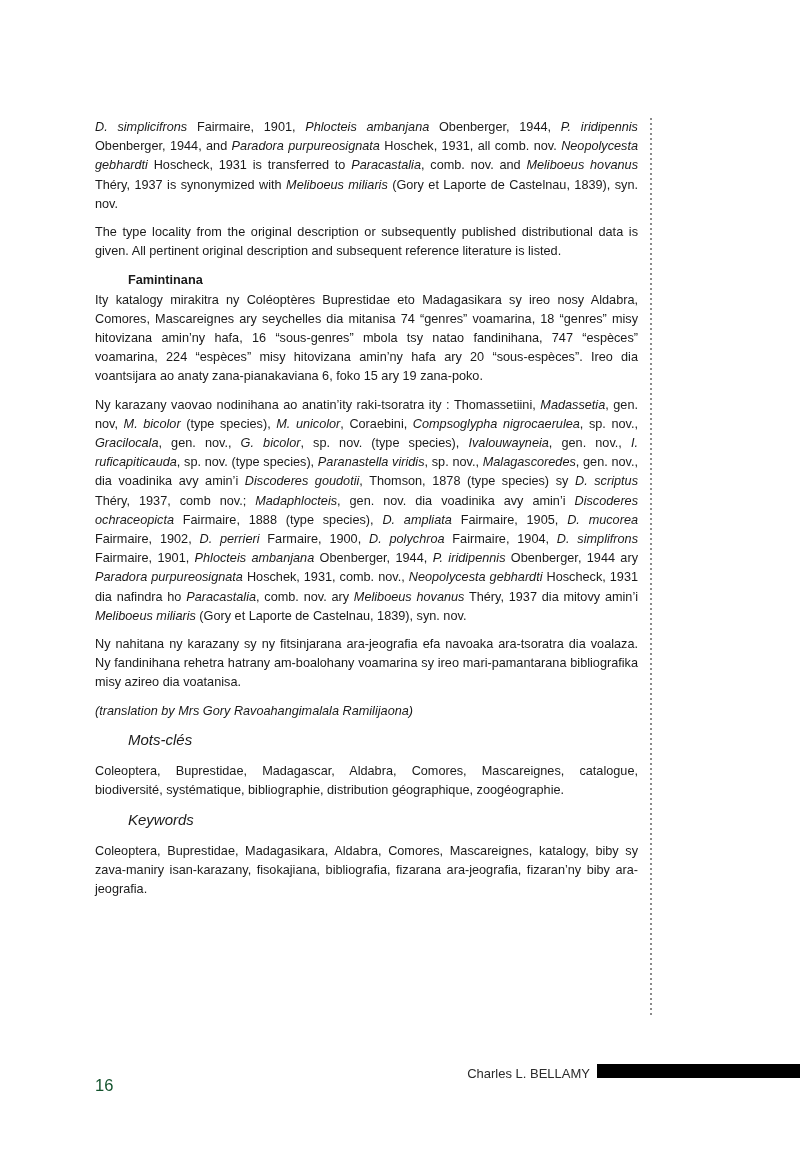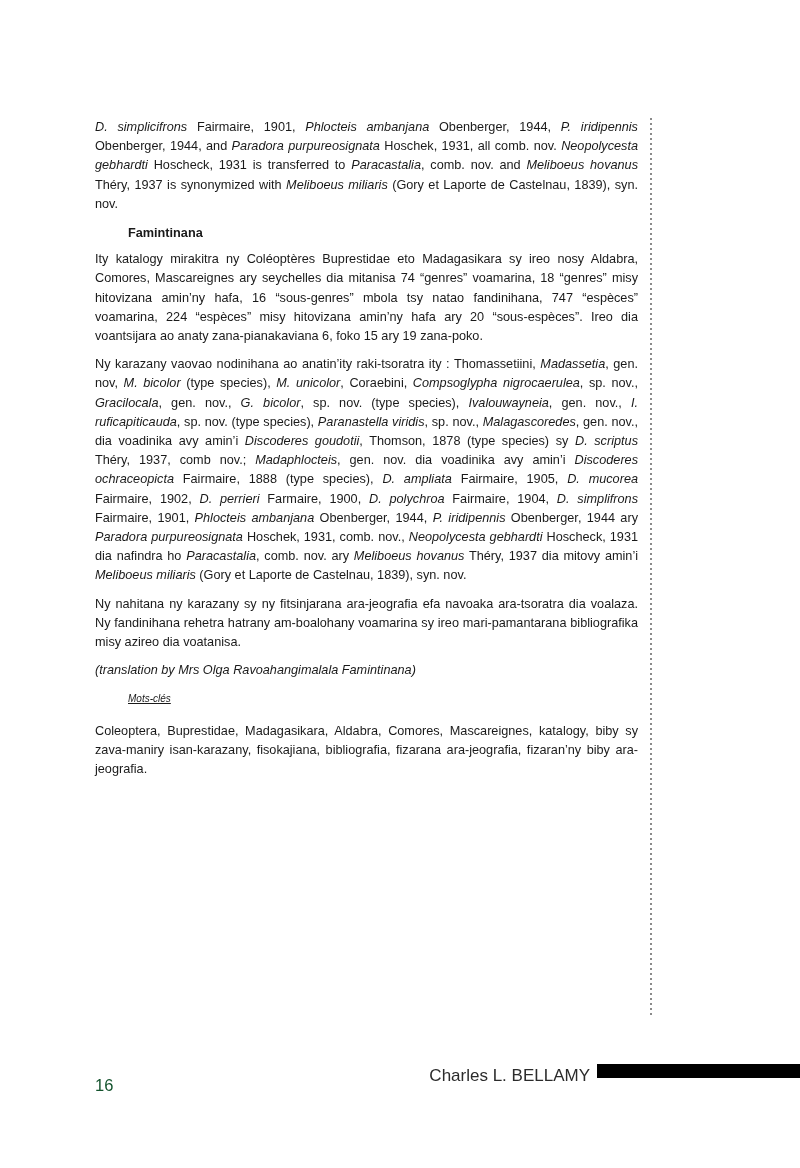--- a/index.html
+++ b/index.html
@@ -23,30 +23,29 @@
   }
   p.body-para {
     text-align: justify;
     margin: 0 0 9px 0;
   }
   .heading-bold {
     font-weight: bold;
     font-size: 12.7px;
     line-height: 19.2px;
     padding-left: 33px;
-    margin: 10px 0 7px 0;
+    margin: 10px 0 0 0;
   }
   .heading-italic {
     font-weight: normal;
     font-style: italic;
-    font-size: 10px;
+    font-size: 15px;
     line-height: 19.2px;
     padding-left: 33px;
     margin: 4px 0 13px 0;
-    text-decoration: underline;
   }
   .translation-note {
     font-style: italic;
     text-align: left;
   }
   .dotted-rule {
     position: absolute;
     left: 650px;
     top: 118px;
     width: 2px;
@@ -58,21 +57,21 @@
     left: 95px;
     top: 1060px;
     font-size: 16.5px;
     color: #14532d;
     margin-top: 16px;
   }
   .footer-author {
     position: absolute;
     right: 210px;
     top: 1066px;
-    font-size: 17px;
+    font-size: 13px;
     color: #2b2b2b;
     white-space: nowrap;
   }
   .footer-bar {
     position: absolute;
     left: 597px;
     top: 1064px;
     width: 203px;
     height: 14px;
     background: #000000;
@@ -82,34 +81,37 @@
 <body>
 
 <div class="page">
 
   <div class="dotted-rule"></div>
 
   <div class="text-block">
 
     <p class="body-para"><i>D. simplicifrons</i><span> Fairmaire, 1901, </span><i>Phlocteis ambanjana</i><span> Obenberger, 1944, </span><i>P. iridipennis</i><span> Obenberger, 1944, and </span><i>Paradora purpureosignata</i><span> Hoschek, 1931, all comb. nov. </span><i>Neopolycesta gebhardti</i><span> Hoscheck, 1931 is transferred to </span><i>Paracastalia</i><span>, comb. nov. and </span><i>Meliboeus hovanus</i><span> Théry, 1937 is synonymized with </span><i>Meliboeus miliaris</i><span> (Gory et Laporte de Castelnau, 1839), syn. nov.</span></p>
 
+    <p class="body-para">The type locality from the original description or subsequently published distributional data is given. All pertinent original description and subsequent reference literature is listed.</p>
 
     <h2 class="heading-bold">Famintinana</h2>
 
     <p class="body-para">Ity katalogy mirakitra ny Coléoptères Buprestidae eto Madagasikara sy ireo nosy Aldabra, Comores, Mascareignes ary seychelles dia mitanisa 74 “genres” voamarina, 18 “genres” misy hitovizana amin’ny hafa, 16 “sous-genres” mbola tsy natao fandinihana, 747 “espèces” voamarina, 224 “espèces” misy hitovizana amin’ny hafa ary 20 “sous-espèces”. Ireo dia voantsijara ao anaty zana-pianakaviana 6, foko 15 ary 19 zana-poko.</p>
 
     <p class="body-para"><span>Ny karazany vaovao nodinihana ao anatin’ity raki-tsoratra ity : Thomassetiini, </span><i>Madassetia</i><span>, gen. nov, </span><i>M. bicolor</i><span> (type species), </span><i>M. unicolor</i><span>, Coraebini, </span><i>Compsoglypha nigrocaerulea</i><span>, sp. nov., </span><i>Gracilocala</i><span>, gen. nov., </span><i>G. bicolor</i><span>, sp. nov. (type species), </span><i>Ivalouwayneia</i><span>, gen. nov., </span><i>I. ruficapiticauda</i><span>, sp. nov. (type species), </span><i>Paranastella viridis</i><span>, sp. nov., </span><i>Malagascoredes</i><span>, gen. nov., dia voadinika avy amin’i </span><i>Discoderes goudotii</i><span>, Thomson, 1878 (type species) sy </span><i>D. scriptus</i><span> Théry, 1937, comb nov.; </span><i>Madaphlocteis</i><span>, gen. nov. dia voadinika avy amin’i </span><i>Discoderes ochraceopicta</i><span> Fairmaire, 1888 (type species), </span><i>D. ampliata</i><span> Fairmaire, 1905, </span><i>D. mucorea</i><span> Fairmaire, 1902, </span><i>D. perrieri</i><span> Farmaire, 1900, </span><i>D. polychroa</i><span> Fairmaire, 1904, </span><i>D. simplifrons</i><span> Fairmaire, 1901, </span><i>Phlocteis ambanjana</i><span> Obenberger, 1944, </span><i>P. iridipennis</i><span> Obenberger, 1944 ary </span><i>Paradora purpureosignata</i><span> Hoschek, 1931, comb. nov., </span><i>Neopolycesta gebhardti</i><span> Hoscheck, 1931 dia nafindra ho </span><i>Paracastalia</i><span>, comb. nov. ary </span><i>Meliboeus hovanus</i><span> Théry, 1937 dia mitovy amin’i </span><i>Meliboeus miliaris</i><span> (Gory et Laporte de Castelnau, 1839), syn. nov.</span></p>
 
     <p class="body-para">Ny nahitana ny karazany sy ny fitsinjarana ara-jeografia efa navoaka ara-tsoratra dia voalaza. Ny fandinihana rehetra hatrany am-boalohany voamarina sy ireo mari-pamantarana bibliografika misy azireo dia voatanisa.</p>
 
-    <p class="body-para translation-note">(translation by Mrs Olga Ravoahangimalala Famintinana)</p>
+    <p class="body-para translation-note">(translation by Mrs Gory Ravoahangimalala Ramilijaona)</p>
 
     <h3 class="heading-italic">Mots-clés</h3>
 
+    <p class="body-para">Coleoptera, Buprestidae, Madagascar, Aldabra, Comores, Mascareignes, catalogue, biodiversité, systématique, bibliographie, distribution géographique, zoogéographie.</p>
 
+    <h3 class="heading-italic">Keywords</h3>
 
 
 
     <p class="body-para">Coleoptera, Buprestidae, Madagasikara, Aldabra, Comores, Mascareignes, katalogy, biby sy zava-maniry isan-karazany, fisokajiana, bibliografia, fizarana ara-jeografia, fizaran’ny biby ara-jeografia.</p>
 
   </div>
 
   <div>
     <span class="footer-pagenum">16</span>
     <span class="footer-author">Charles L. BELLAMY</span>

